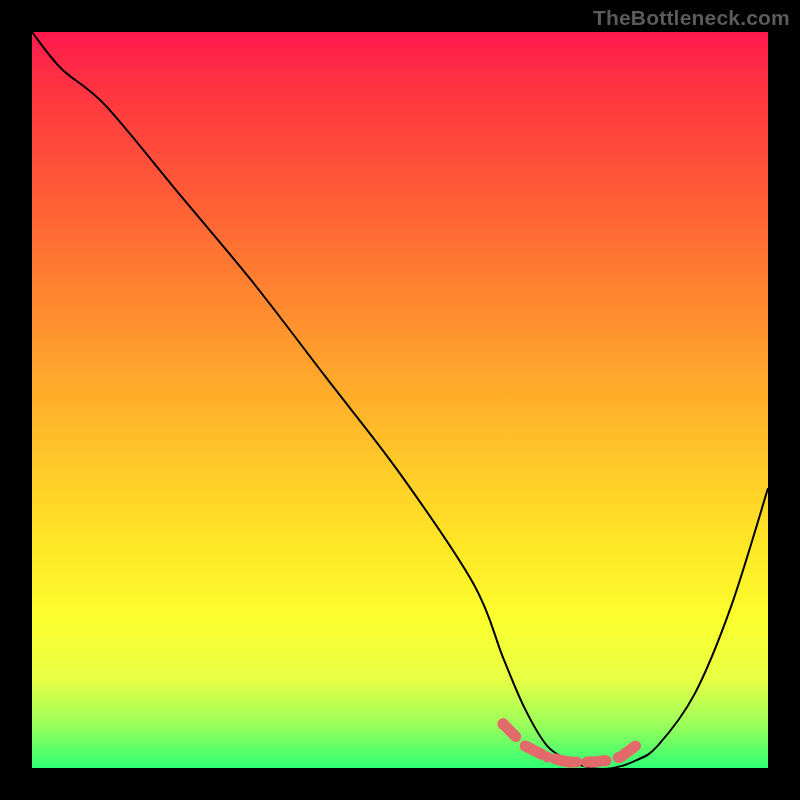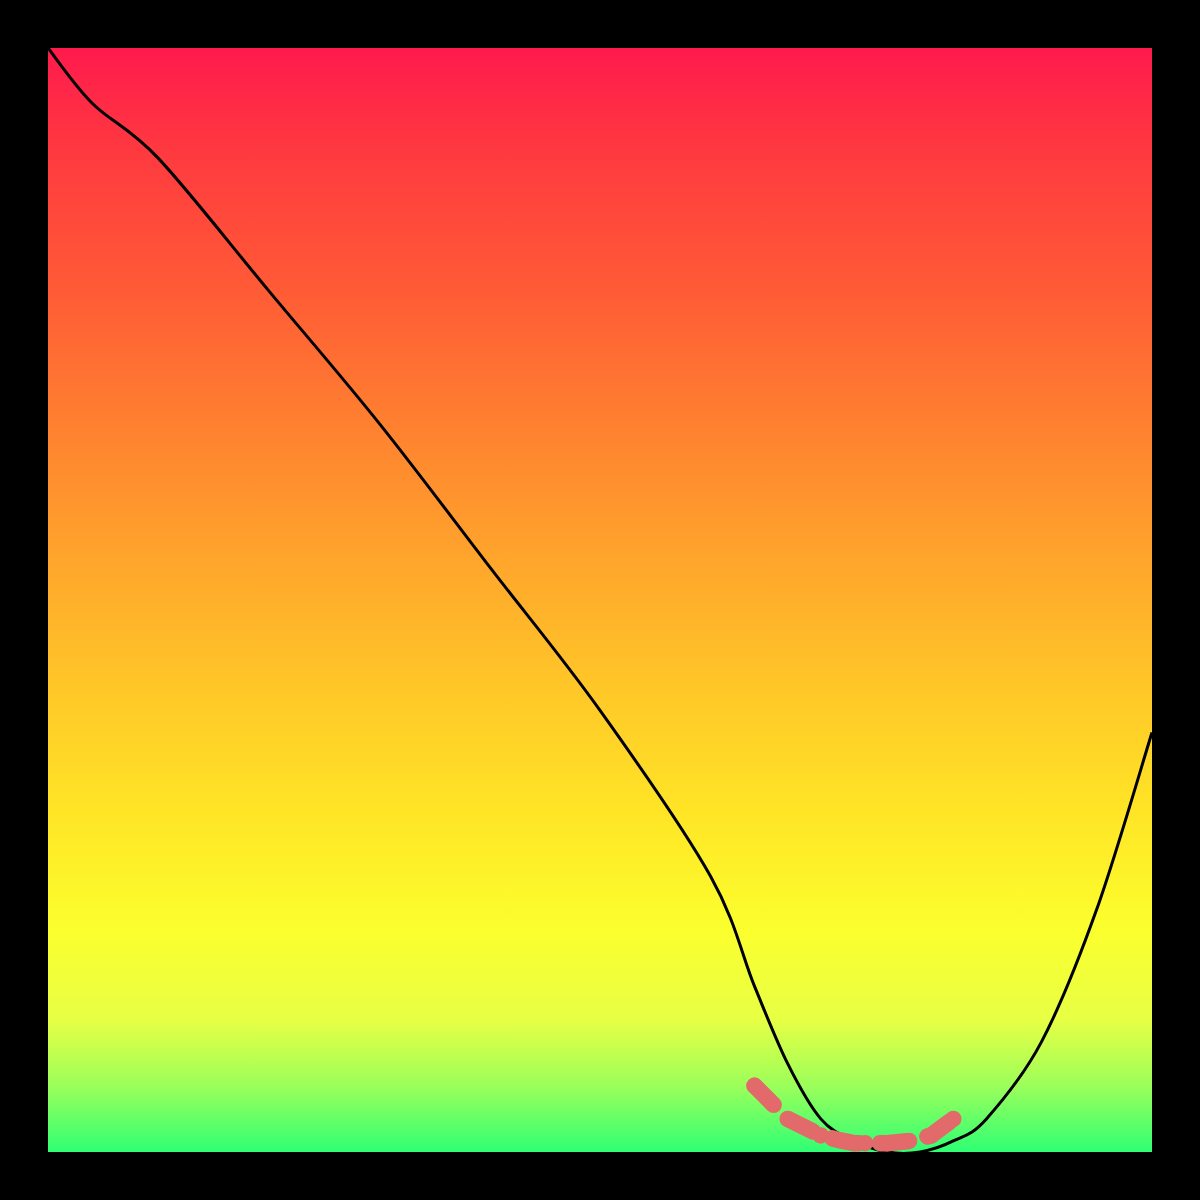--- a/index.html
+++ b/index.html
@@ -55,20 +55,21 @@
     width: 736px;
     height: 736px;
     overflow: visible;
   }
 </style>
 </head>
 <body>
 
 <div class="outer">
 
+  <div class="watermark">TheBottleneck.com</div>
 
   <div class="plot">
     <svg class="curve" viewBox="0 0 736 736">
       <g id="curve-group">
           <path d="M 0 0 C 4.906666666666667 6.133333333333344, 17.173333333333332 24.533333333333395, 29.44 36.80000000000007 C 41.70666666666667 49.06666666666674, 53.97333333333334 52.74666666666671, 73.60000000000001 73.60000000000002 C 93.22666666666667 94.45333333333333, 122.66666666666669 132.47999999999996, 147.20000000000002 161.91999999999996 C 171.73333333333335 191.35999999999996, 196.26666666666665 219.5733333333333, 220.79999999999998 250.23999999999995 C 245.33333333333331 280.90666666666664, 269.8666666666667 314.02666666666664, 294.40000000000003 345.91999999999996 C 318.9333333333334 377.8133333333333, 343.4666666666667 407.2533333333333, 368 441.59999999999997 C 392.5333333333333 475.94666666666666, 424.4266666666666 521.3333333333334, 441.59999999999997 552 C 458.7733333333333 582.6666666666666, 462.4533333333334 604.7466666666667, 471.04 625.6 C 479.62666666666667 646.4533333333334, 485.76 662.4, 493.12 677.12 C 500.48 691.84, 507.8399999999999 705.3333333333333, 515.1999999999999 713.92 C 522.56 722.5066666666667, 529.92 724.96, 537.28 728.64 C 544.64 732.3199999999999, 552 734.7733333333333, 559.36 736 C 566.72 737.2266666666667, 574.08 737.2266666666667, 581.44 736 C 588.8000000000001 734.7733333333333, 596.16 732.3199999999999, 603.52 728.64 C 610.88 724.96, 615.7866666666666 724.9599999999999, 625.6 713.92 C 635.4133333333334 702.88, 650.1333333333333 685.7066666666666, 662.4 662.4 C 674.6666666666666 639.0933333333334, 686.9333333333333 608.4266666666667, 699.1999999999999 574.08 C 711.4666666666666 539.7333333333333, 729.8666666666667 475.94666666666666, 736 456.32" fill="none" stroke="#000000" stroke-width="2"></path>
         </g>
       <g id="marker-group">
           <polyline points="471.04,691.84 493.12,713.92 515.1999999999999,724.96 529.92,728.64 537.28,730.112 544.64,730.112 559.36,730.112 574.08,728.64 588.8000000000001,724.96 603.52,713.92" fill="none" stroke="#e26a6a" stroke-width="11" stroke-linecap="round" stroke-linejoin="round" stroke-dasharray="18 14"></polyline>
           <circle cx="471.04" cy="691.84" r="5.5" fill="#e26a6a"></circle>
           <circle cx="493.12" cy="713.92" r="5.5" fill="#e26a6a"></circle>

